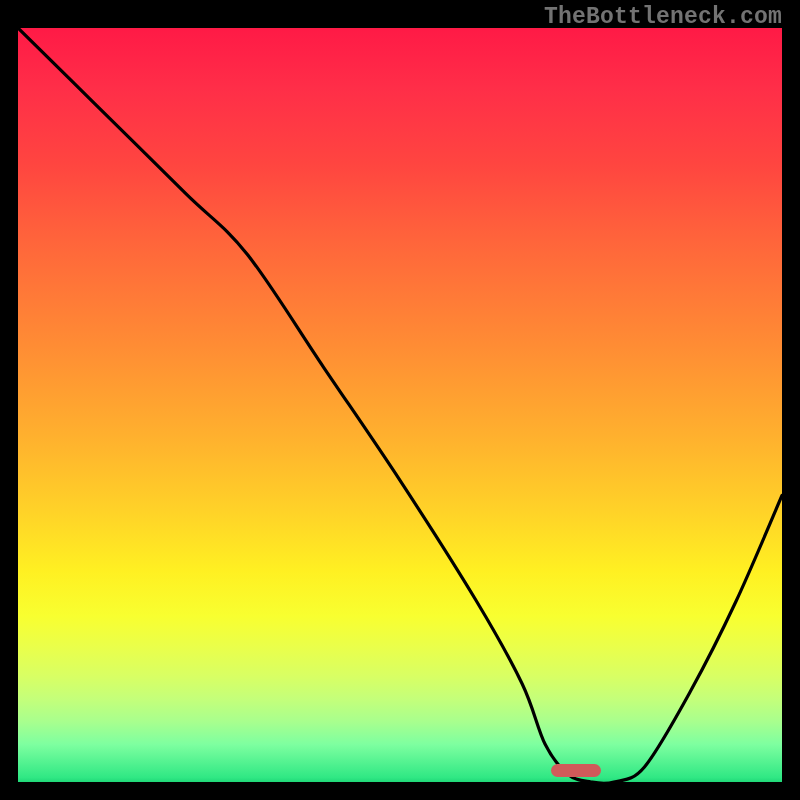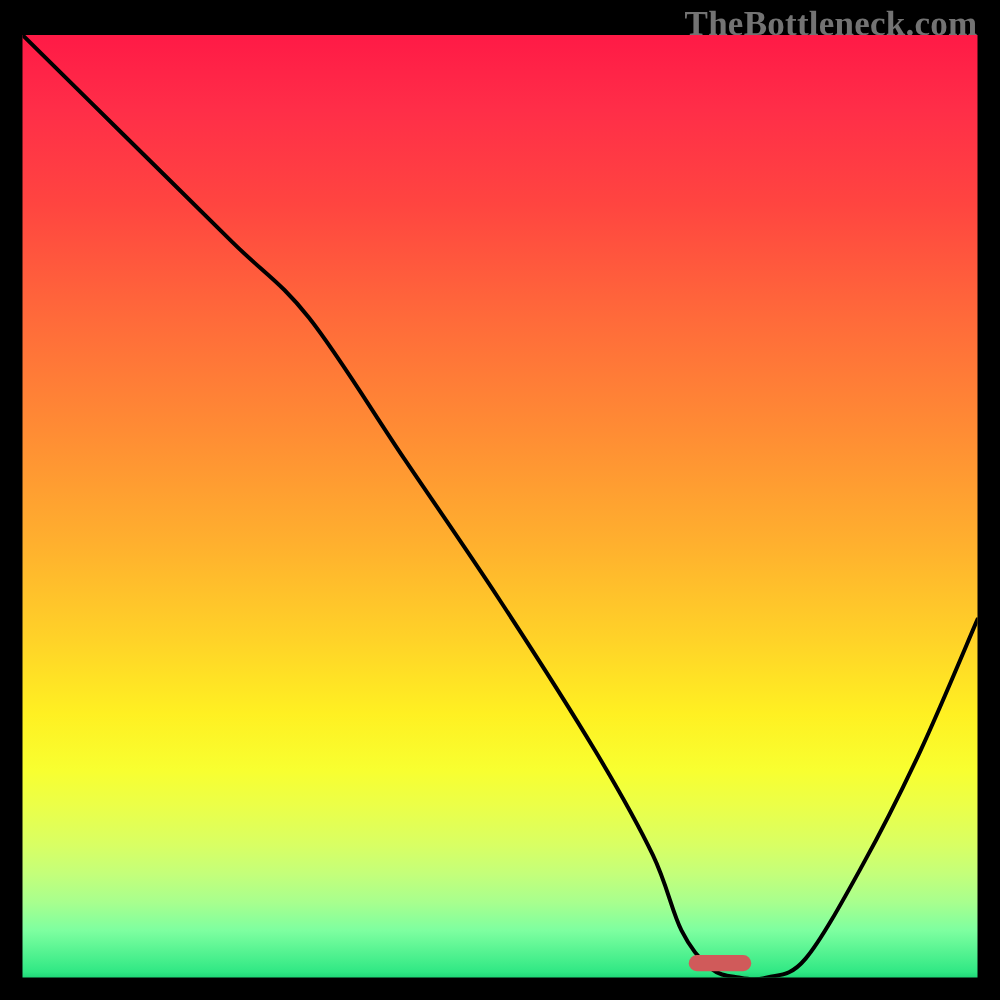--- a/index.html
+++ b/index.html
@@ -13,22 +13,22 @@
   .container {
     position: relative;
     width: 800px;
     height: 800px;
     background: #000;
   }
   .watermark {
     position: absolute;
     top: 4px;
     right: 18px;
-    font-family: Liberation Serif, serif;
-    font-size: 28px;
+    font-family: Liberation Mono, monospace;
+    font-size: 23px;
     font-weight: 600;
     color: #737373;
     letter-spacing: 0.2px;
   }
   .plot-frame {
     position: absolute;
     left: 18px;
     top: 28px;
     width: 764px;
     height: 754px;

